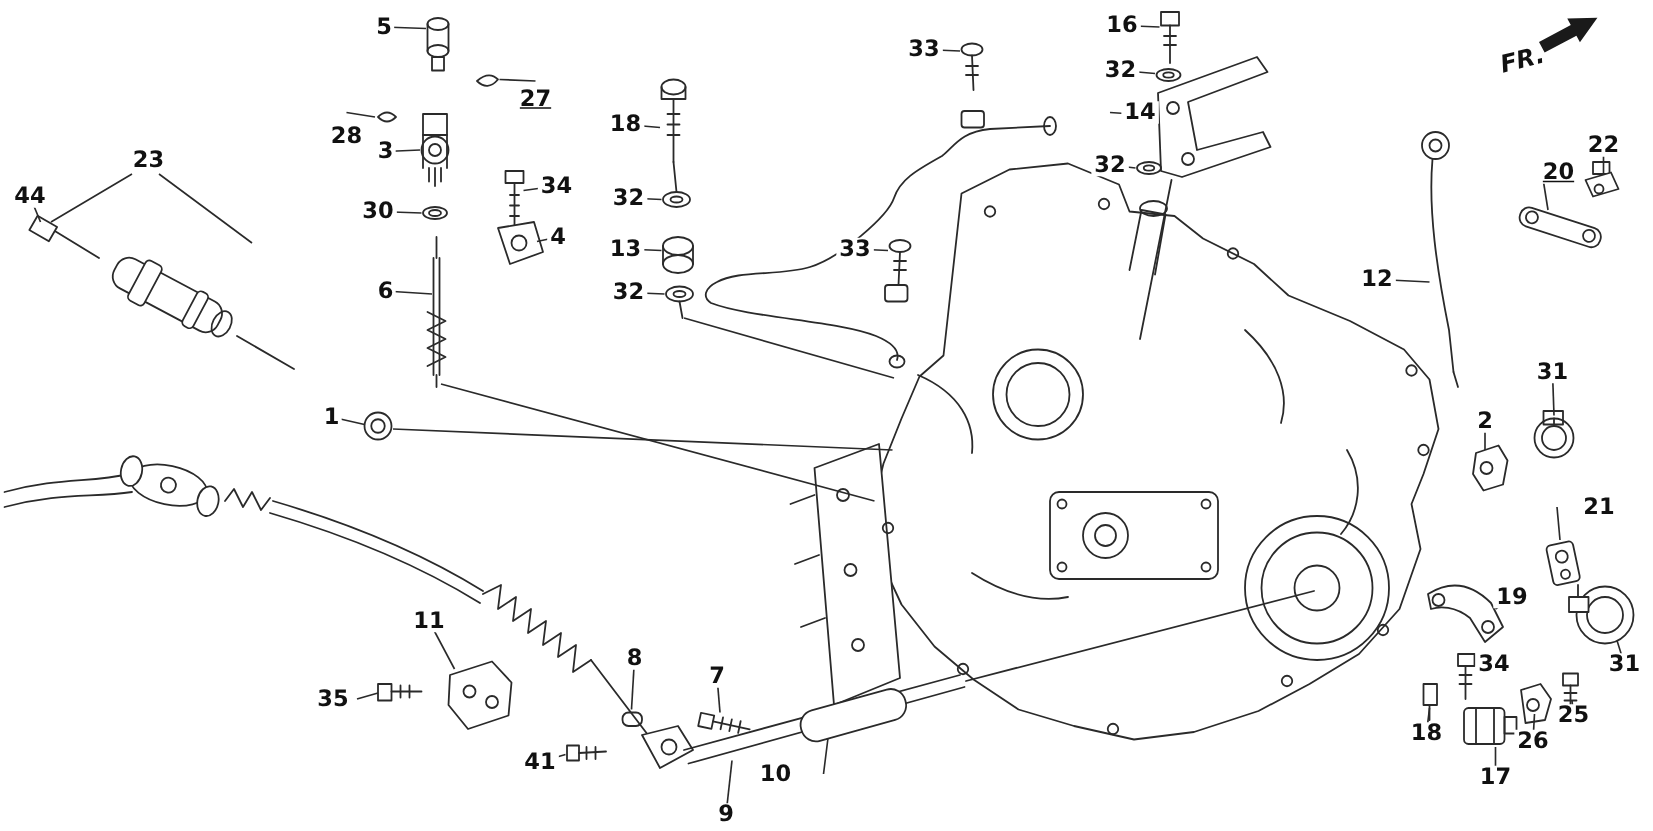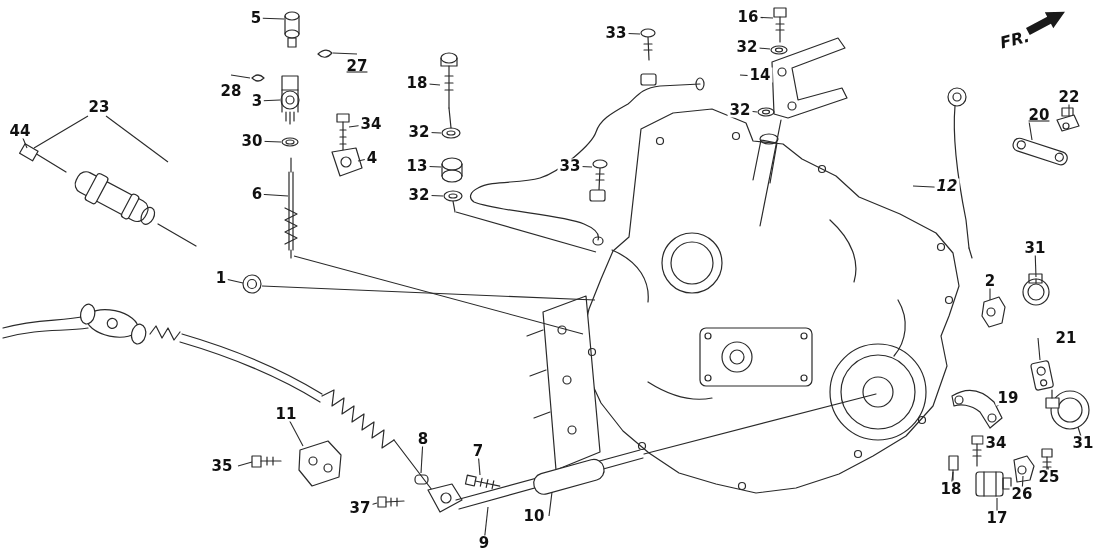--- a/index.html
+++ b/index.html
@@ -318,34 +318,34 @@
     <div class="callout" style="left: 417px; top: 83px;">18</div>
     <div class="callout" style="left: 419px; top: 132px;">32</div>
     <div class="callout" style="left: 417px; top: 166px;">13</div>
     <div class="callout" style="left: 419px; top: 195px;">32</div>
     <div class="callout" style="left: 616px; top: 33px;">33</div>
     <div class="callout" style="left: 748px; top: 17px;">16</div>
     <div class="callout" style="left: 747px; top: 47px;">32</div>
     <div class="callout" style="left: 760px; top: 75px;">14</div>
     <div class="callout" style="left: 740px; top: 110px;">32</div>
     <div class="callout" style="left: 570px; top: 166px;">33</div>
-    <div class="callout" style="left: 947px; top: 186px; font-style: italic;">12</div>
+    <div class="callout" style="left: 918px; top: 186px;">12</div>
     <div class="callout" style="left: 1039px; top: 115px; text-decoration: underline;">20</div>
     <div class="callout" style="left: 1069px; top: 97px;">22</div>
     <div class="callout" style="left: 1035px; top: 248px;">31</div>
     <div class="callout" style="left: 990px; top: 281px;">2</div>
     <div class="callout" style="left: 1038px; top: 338px; margin-left: 28px;">21</div>
     <div class="callout" style="left: 221px; top: 278px;">1</div>
     <div class="callout" style="left: 286px; top: 414px;">11</div>
     <div class="callout" style="left: 222px; top: 466px;">35</div>
-    <div class="callout" style="left: 360px; top: 508px;">37</div>
+    <div class="callout" style="left: 360px; top: 508px;">41</div>
     <div class="callout" style="left: 423px; top: 439px;">8</div>
     <div class="callout" style="left: 478px; top: 451px;">7</div>
     <div class="callout" style="left: 484px; top: 543px;">9</div>
-    <div class="callout" style="left: 534px; top: 516px;">10</div>
+    <div class="callout" style="left: 517px; top: 516px;">10</div>
     <div class="callout" style="left: 1008px; top: 398px;">19</div>
     <div class="callout" style="left: 996px; top: 443px;">34</div>
     <div class="callout" style="left: 951px; top: 489px;">18</div>
     <div class="callout" style="left: 997px; top: 518px;">17</div>
     <div class="callout" style="left: 1022px; top: 494px;">26</div>
     <div class="callout" style="left: 1049px; top: 477px;">25</div>
     <div class="callout" style="left: 1083px; top: 443px;">31</div>
   </div>
 
 </body></html>

